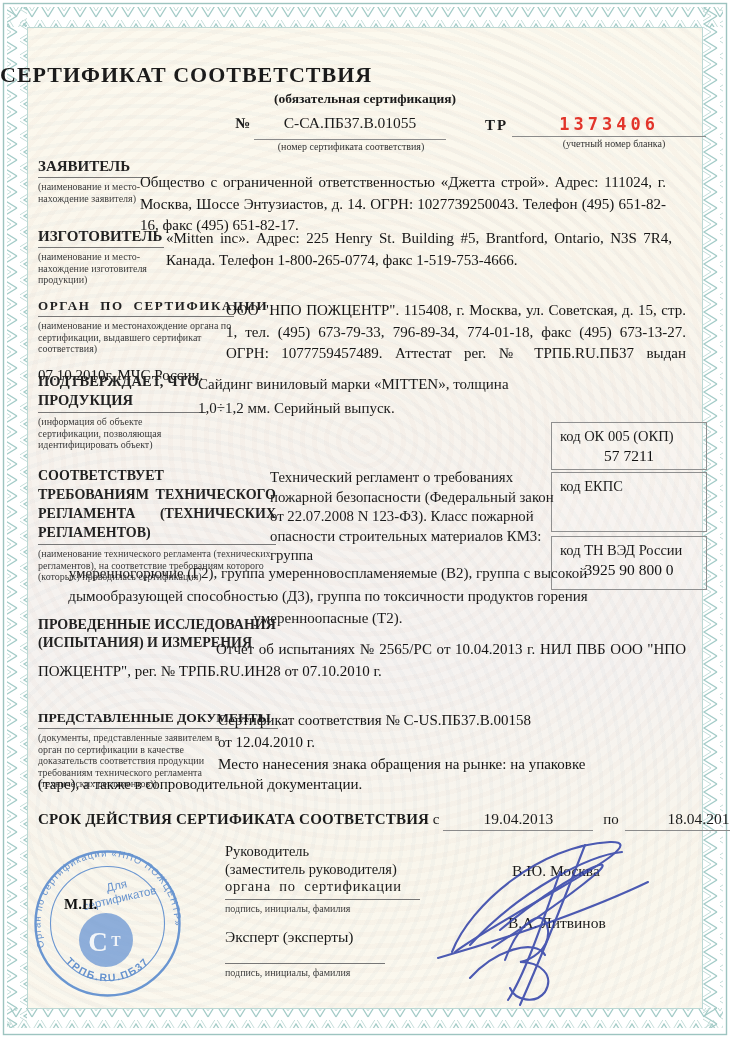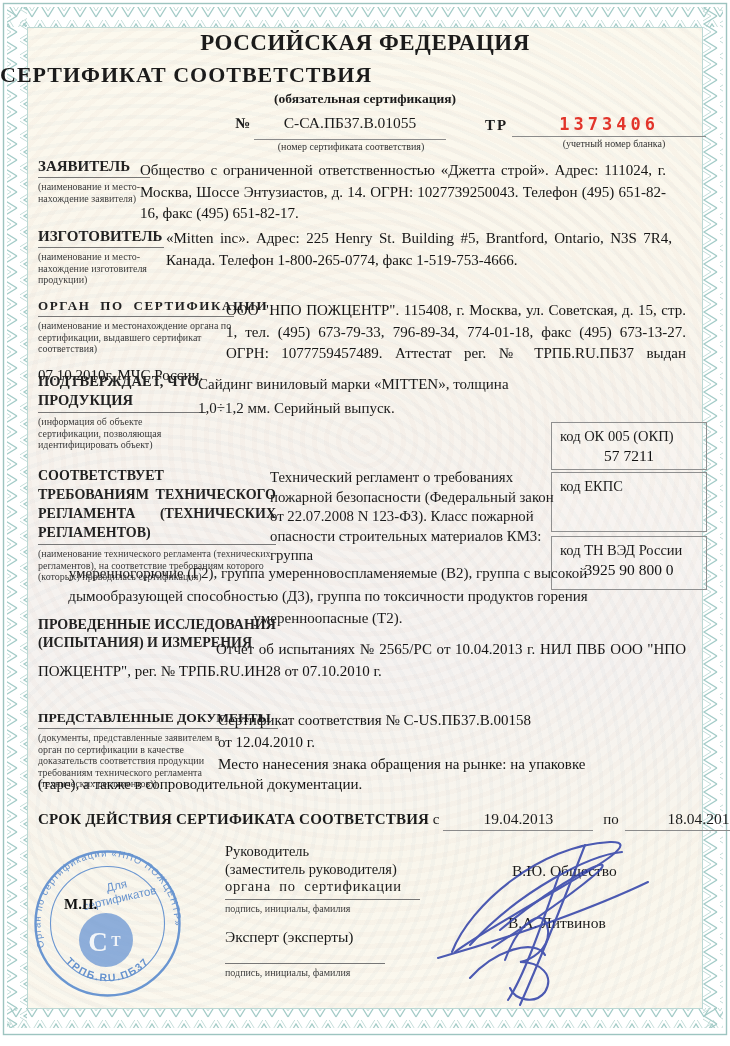--- a/index.html
+++ b/index.html
@@ -27,21 +27,21 @@
   .trlabel{font-size:15px;font-weight:bold;letter-spacing:2px;}
   
   .label{font-weight:bold;color:#222;border-bottom:1px solid #777;padding-bottom:2px;}
   .nob{border-bottom:none;}
   .sublabel{font-size:10px;line-height:11.5px;color:#3c3c3c;margin-top:3px;}
   .body-text{font-size:15px;line-height:21.5px;text-align:justify;color:#151515;}
   .spacer{float:left;}
   
   #sec-applicant-label{left:38px;top:158px;width:112px;}
   #sec-applicant-label .label{font-size:15px;}
-  #sec-applicant-text{left:38px;top:160px;width:628px;}
+  #sec-applicant-text{left:38px;top:172px;width:628px;}
   #sec-applicant-text .spacer{width:102px;height:44px;}
   #sec-manuf-label{left:38px;top:228px;width:126px;}
   #sec-manuf-label .label{font-size:15px;}
   #sec-manuf-text{left:38px;top:228px;width:634px;}
   #sec-manuf-text .spacer{width:128px;height:44px;}
   #sec-organ-label{left:38px;top:298px;width:196px;}
   #sec-organ-label .label{font-size:13px;letter-spacing:1.6px;word-spacing:5px;white-space:nowrap;}
   #sec-organ-text{left:38px;top:300px;width:648px;}
   #sec-organ-text .spacer{width:188px;height:44px;}
   #sec-product-label{left:38px;top:372px;width:168px;}
@@ -107,21 +107,20 @@
     <rect x="3.5" y="3.5" width="723" height="1031" fill="none" stroke="#9dc4c0" stroke-width="1.4"></rect>
     <rect x="7" y="7" width="716" height="20" fill="url(#zzh)"></rect>
     <rect x="7" y="1008" width="716" height="20" fill="url(#zzh)"></rect>
     <rect x="7" y="7" width="20" height="1021" fill="url(#zzv)"></rect>
     <rect x="703" y="7" width="20" height="1021" fill="url(#zzv)"></rect>
     <rect x="27.5" y="27.5" width="675" height="981" fill="none" stroke="#bcd8d4" stroke-width="1"></rect>
   </svg>
 
   <div id="paper"></div>
 
-  <div class="abs" id="country">РОССИЙСКАЯ ФЕДЕРАЦИЯ</div>
   <div class="abs" id="title">СЕРТИФИКАТ СООТВЕТСТВИЯ</div>
   <div class="abs" id="subtitle">(обязательная сертификация)</div>
 
   <div class="abs" id="num-group">
     <span class="numsign">№</span>
     <span class="ublock val">С-СА.ПБ37.В.01055</span>
     <div class="caption" style="margin-left:20px;width:192px;">(номер сертификата соответствия)</div>
   </div>
 
   <div class="abs" id="tr-group">
@@ -234,21 +233,21 @@
       <div class="line">(заместитель руководителя)</div>
       <div class="line" style="letter-spacing:.8px;word-spacing:4px;">органа по сертификации</div>
     </div>
     <div class="sublabel">подпись, инициалы, фамилия</div>
   </div>
   <div class="abs" id="expert-label">
     <div class="lines">Эксперт (эксперты)</div>
     <div class="sublabel">подпись, инициалы, фамилия</div>
   </div>
 
-  <div class="abs signame" id="name-head">В.Ю. Общество</div>
+  <div class="abs signame" id="name-head">В.Ю. Москва</div>
   <div class="abs signame" id="name-expert">В.А. Литвинов</div>
 
   <svg class="abs" id="sigs" width="300" height="215" viewBox="0 0 300 215">
     <g fill="none" stroke="#2e3fa8" stroke-width="2.1" stroke-linecap="round" opacity="0.85">
       <g>
         <path d="M62,132 C80,85 150,25 220,22 C250,21 210,45 170,68 C125,94 80,120 65,132"></path>
         <path d="M80,125 C130,70 200,35 232,32"></path>
         <path d="M48,138 C130,115 210,85 258,62"></path>
         <path d="M110,110 C170,60 230,30 208,52 C170,85 120,115 102,128"></path>
         <path d="M195,25 C170,90 150,140 130,185"></path>

